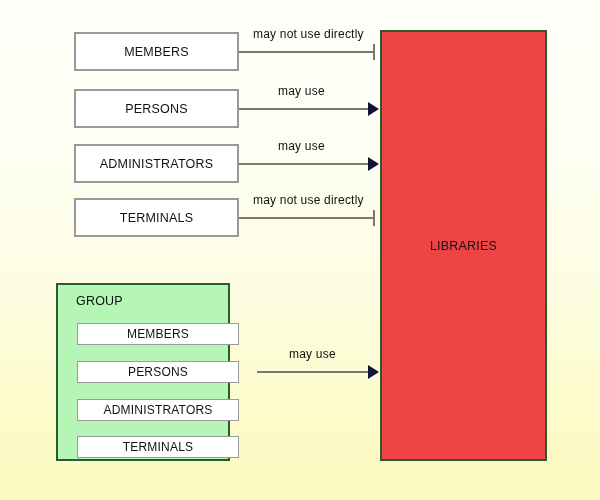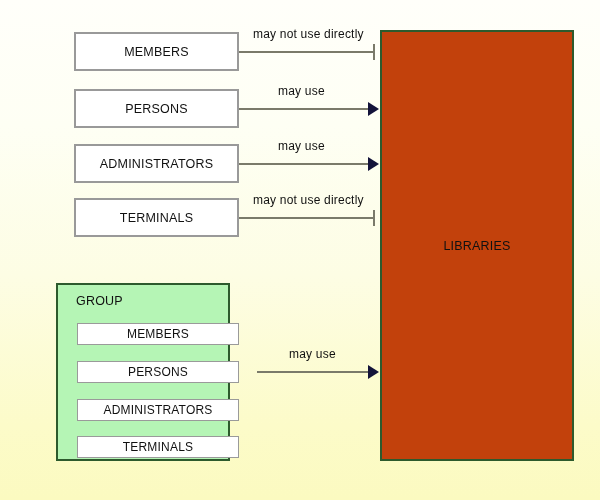--- a/index.html
+++ b/index.html
@@ -44,23 +44,23 @@
   .actor.r1 { top: 89px; }
   .actor.r2 { top: 144px; }
   .actor.r3 { top: 198px; }
 
   
   .libraries {
     position: absolute;
     box-sizing: border-box;
     left: 380px;
     top: 30px;
-    width: 194px;
+    width: 167px;
     height: 431px;
-    background: #c2410c;
+    background: #ef4444;
     border: 2px solid #2d5a2d;
     display: flex;
     align-items: center;
     justify-content: center;
     font-size: 12.5px;
     color: #111111;
     letter-spacing: 0.2px;
   }
 
   

